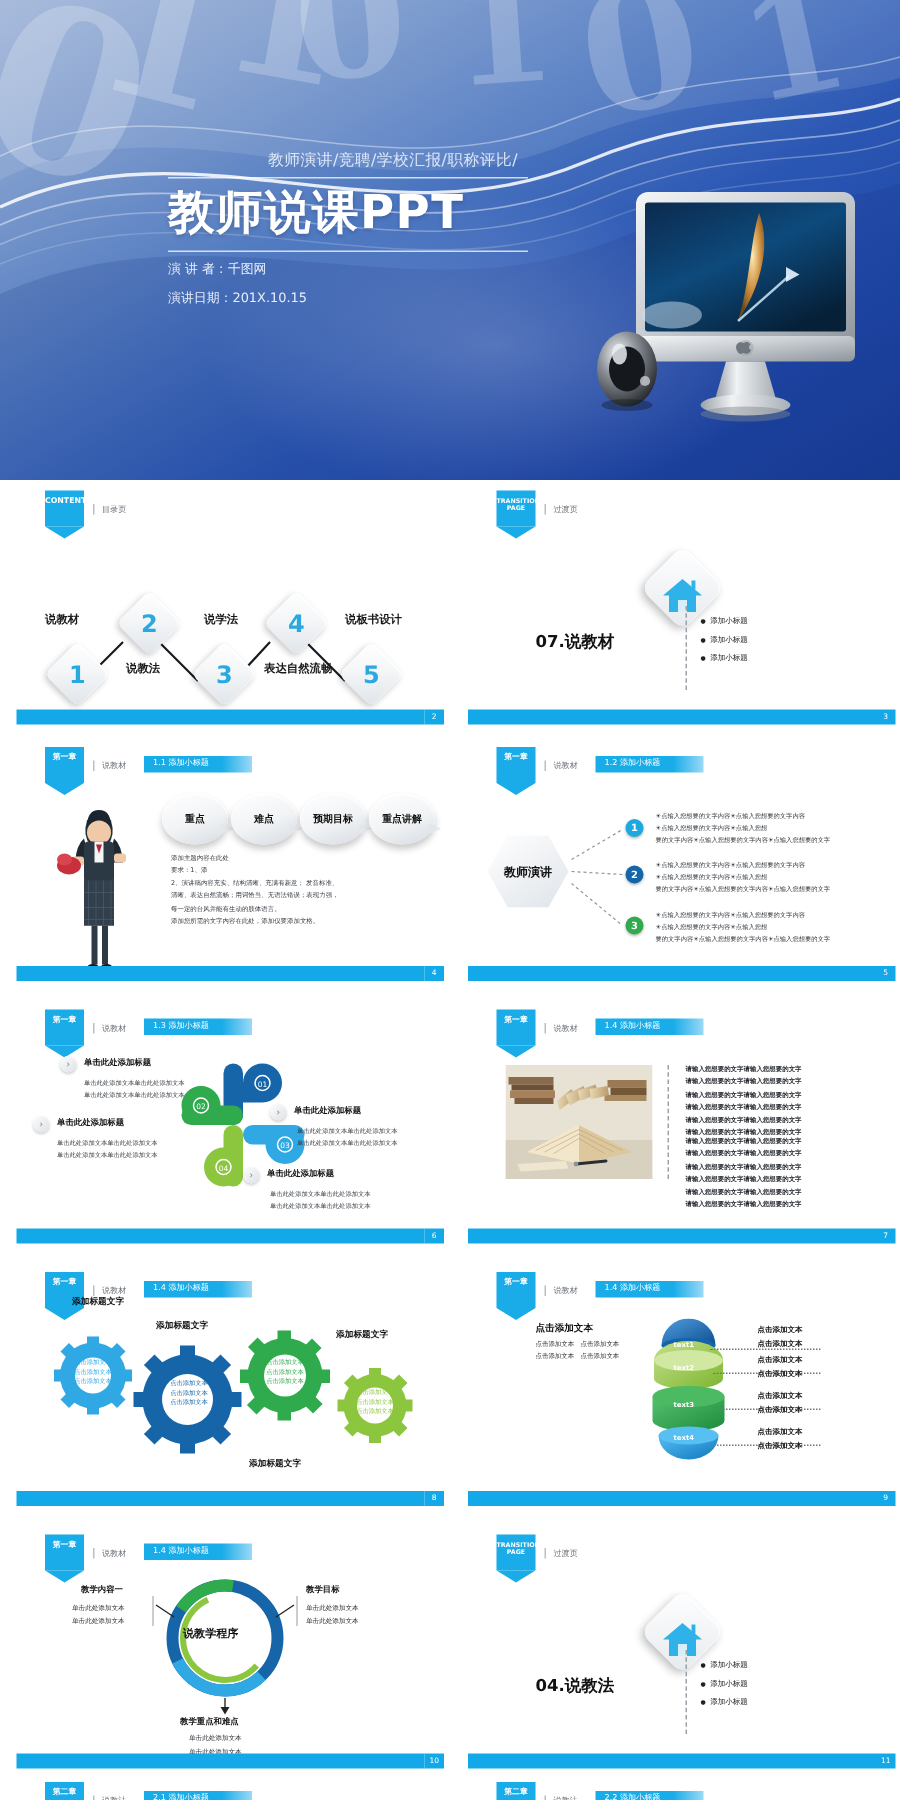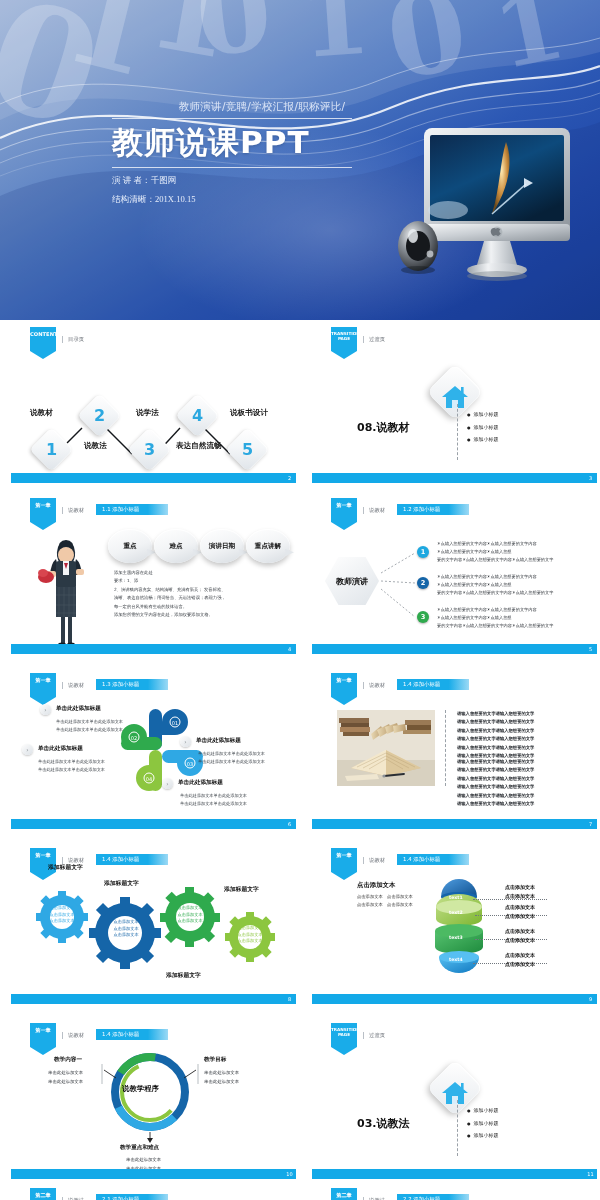--- a/index.html
+++ b/index.html
@@ -21,21 +21,21 @@
   .n7 { left:496px; top:-18px; font-size:96px;  transform:rotate(-12deg); opacity:.16;}
   .cover svg.waves { position:absolute; left:0; top:0; width:600px; height:320px; }
   .cover .glow { position:absolute; left:120px; top:120px; width:420px; height:220px;
     background:radial-gradient(ellipse at 50% 50%, rgba(255,255,255,.22), rgba(255,255,255,0) 65%); }
 
   .cover-txt { position:absolute; left:112px; top:100px; width:300px; }
   .cover-sub { color:#e7eefb; font-size:10.5px; letter-spacing:.3px; margin-bottom:4px; opacity:.92;text-align:center;}
   .cover-rule { height:1px; background:rgba(255,255,255,.75); width:240px; }
   .cover-title { color:#fff; font-size:31px; font-weight:700; letter-spacing:1px;
     line-height:1.18; padding:5px 0 6px; text-shadow:0 1px 3px rgba(0,0,0,.18); }
-  .cover-meta { margin-top:6px; color:#e7eefb; font-size:8.6px; line-height:1.55;font-family:Liberation Serif, serif; }
+  .cover-meta { margin-top:6px; color:#e7eefb; font-size:8.6px; line-height:1.55; }
 
   .imac { position:absolute; left:396px; top:118px; width:180px; height:175px; }
 
   
   .slide { position:absolute; width:290px; height:163px; background:#fff; overflow:hidden; }
   .sl-left  { left:8px; }
   .sl-right { left:309px; }
 
   .footbar { position:absolute; left:3px; bottom:4px; width:272px; height:10px; background:#13a9e8; }
   .footnum { position:absolute; right:2px; bottom:4px; width:13px; height:10px; background:#13a9e8;
@@ -143,21 +143,21 @@
       <path d="M0,320 L0,196 C140,134 272,212 404,162 C494,126 558,140 600,122 L600,320 Z" fill="rgba(20,52,130,.18)"></path>
     </svg>
     <div class="glow"></div>
 
     <div class="cover-txt">
       <div class="cover-sub">教师演讲/竞聘/学校汇报/职称评比/</div>
       <div class="cover-rule"></div>
       <div class="cover-title">教师说课PPT</div>
       <div class="cover-rule"></div>
       <div class="cover-meta">演 讲 者：千图网</div>
-      <div class="cover-meta">结构清晰：201X.10.15</div>
+      <div class="cover-meta">演讲日期：201X.10.15</div>
     </div>
 
     <svg class="imac" viewBox="0 0 180 175">
       <defs>
         <linearGradient id="bez" x1="0" y1="0" x2="1" y2="1">
           <stop offset="0" stop-color="#f4f6f7"></stop>
             <stop offset=".45" stop-color="#c9ced3"></stop>
           <stop offset="1" stop-color="#8d949b"></stop>
         </linearGradient>
         <linearGradient id="scr" x1="0" y1="0" x2="0.7" y2="1">
@@ -252,21 +252,21 @@
     </div>
     <div class="chapname">过渡页</div>
 
     <div class="homecard" style="left:126px; top:48px"></div>
     <svg style="position:absolute;left:131px;top:60px;width:30px;height:26px" viewBox="0 0 30 26">
       <path d="M15,2 L28,13 L24,13 L24,24 L6,24 L6,13 L2,13 Z" fill="#2fb2ea"></path>
       <rect x="12" y="16" width="6" height="8" fill="#d8eefb"></rect>
       <rect x="21" y="3" width="2.6" height="6" fill="#2fb2ea"></rect>
     </svg>
 
-    <div class="trtitle" style="left:48px; top:96px">08.说教材</div>
+    <div class="trtitle" style="left:48px; top:96px">07.说教材</div>
     <div class="trdash" style="left:148px; top:80px; height:56px"></div>
     <div class="trlist" style="left:158px; top:84px">
       <div>添加小标题</div>
       <div>添加小标题</div>
       <div>添加小标题</div>
     </div>
 
     <div class="footbar"></div>
     <div class="footnum">3</div>
   </div>
@@ -311,21 +311,21 @@
       <ellipse cx="9" cy="48" rx="5" ry="4" fill="#d8454f"></ellipse>
     </svg>
 
     <div class="bubble" style="left:100px; top:34px">
       <span>重点</span>
       </div>
     <div class="bubble" style="left:146px; top:34px">
       <span>难点</span>
       </div>
     <div class="bubble" style="left:192px; top:34px">
-      <span>演讲日期</span>
+      <span>预期目标</span>
       </div>
     <div class="bubble" style="left:238px; top:34px">
       <span>重点讲解</span>
       </div>
 
     <div class="bodytxt" style="left:106px; top:74px; width:176px">
       <div>添加主题内容在此处</div>
       <div>要求：1、添</div>
       <div>2、演讲稿内容充实、结构清晰、充满有新意； 发音标准、</div>
       <div>清晰、表达自然流畅；用词恰当、无语法错误；表现力强，</div>
@@ -754,21 +754,21 @@
     </div>
     <div class="chapname">过渡页</div>
 
     <div class="homecard" style="left:126px; top:48px"></div>
     <svg style="position:absolute;left:131px;top:60px;width:30px;height:26px" viewBox="0 0 30 26">
       <path d="M15,2 L28,13 L24,13 L24,24 L6,24 L6,13 L2,13 Z" fill="#2fb2ea"></path>
       <rect x="12" y="16" width="6" height="8" fill="#d8eefb"></rect>
       <rect x="21" y="3" width="2.6" height="6" fill="#2fb2ea"></rect>
     </svg>
 
-    <div class="trtitle" style="left:48px; top:96px">03.说教法</div>
+    <div class="trtitle" style="left:48px; top:96px">04.说教法</div>
     <div class="trdash" style="left:148px; top:80px; height:56px"></div>
     <div class="trlist" style="left:158px; top:84px">
       <div>添加小标题</div>
       <div>添加小标题</div>
       <div>添加小标题</div>
     </div>
 
     <div class="footbar"></div>
     <div class="footnum">11</div>
   </div>

